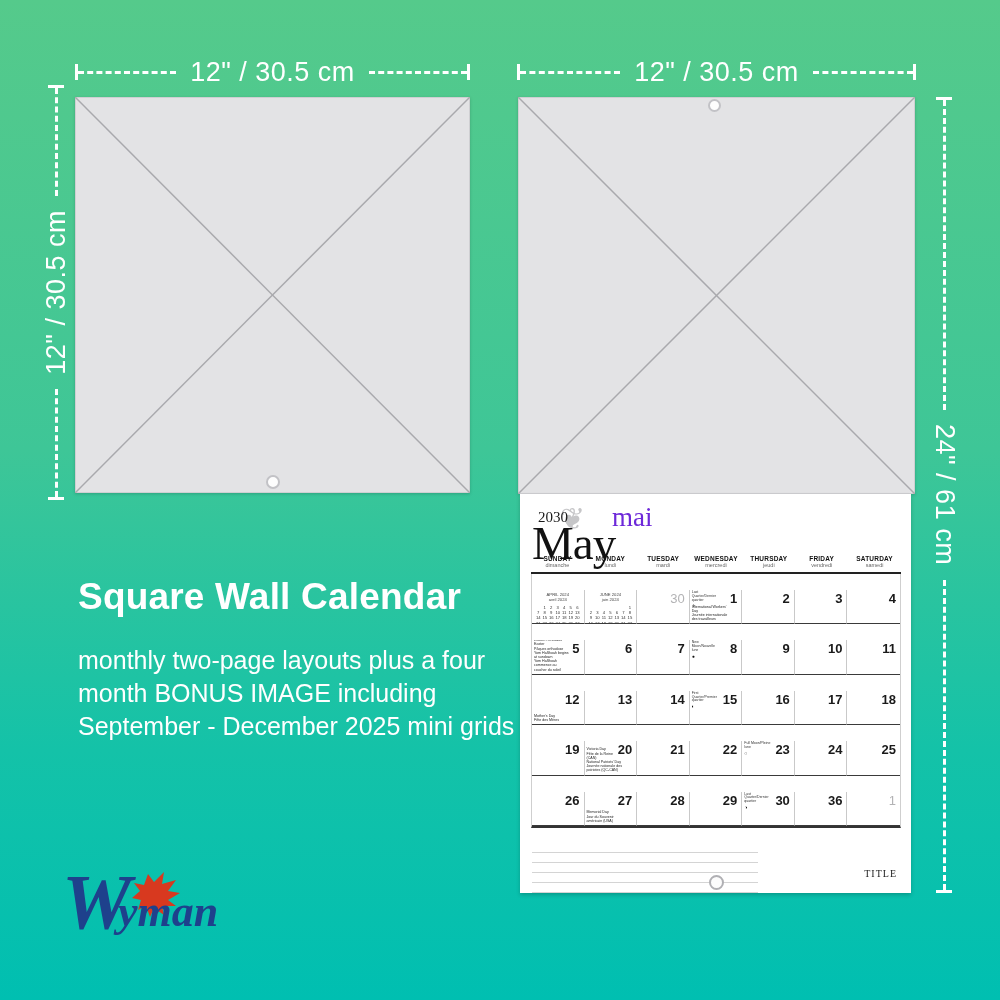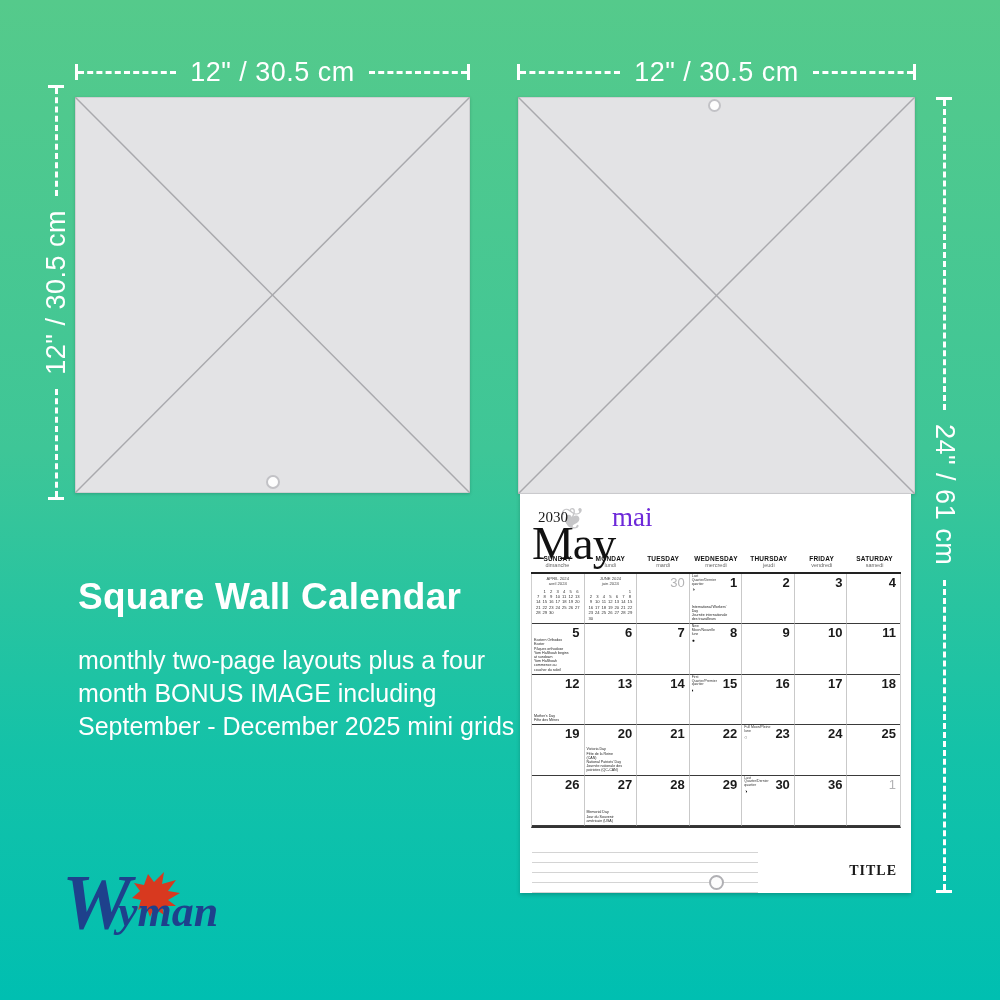--- a/index.html
+++ b/index.html
@@ -30,36 +30,36 @@
   #cal-year{position:absolute;left:6px;top:7px;font-family:"Liberation Serif",serif;font-size:15px;color:#1a1a1a;}
   #cal-month-fr{position:absolute;left:80px;top:0px;font-family:"Liberation Serif",serif;font-size:27px;color:#6d28d9;}
   #cal-month-en{position:absolute;left:0px;top:14px;font-family:"Liberation Serif",serif;font-size:47px;color:#111;letter-spacing:-1px;}
   #weekday-header{position:absolute;left:11px;top:61px;width:370px;display:grid;grid-template-columns:repeat(7,1fr);}
   .wd-en{font-size:6.5px;font-weight:700;color:#111;text-align:center;letter-spacing:.2px;}
   .wd-fr{font-size:5.5px;color:#666;text-align:center;}
   #grid-rule{position:absolute;left:11px;top:78px;width:370px;height:2px;background:#222;}
   #calendar-grid{position:absolute;left:11px;top:80px;width:370px;height:254px;
     display:grid;grid-template-columns:repeat(7,1fr);grid-template-rows:repeat(5,1fr);
     border-left:1px solid #cfcfcf;border-right:1px solid #cfcfcf;border-bottom:2px solid #333;box-sizing:border-box;}
-  .day-cell{position:relative;border-right:1px solid #c9c9c9;border-bottom:1px solid #3a3a3a;box-sizing:border-box;overflow:hidden;}
+  .day-cell{position:relative;border-right:1px solid #c9c9c9;border-bottom:1px solid #3a3a3a;box-sizing:border-box;overflow:hidden;margin-top:16px;}
   .day-cell:nth-child(7n){border-right:none;}
   .day-num{position:absolute;top:1px;right:4px;font-size:13px;font-weight:700;color:#1a1a1a;}
   .day-num.muted{color:#b3b3b5;font-weight:400;}
   .moon{position:absolute;top:1px;left:2px;width:30px;}
   .moon-label{font-size:3.5px;line-height:3.8px;color:#333;}
   .moon-symbol{font-size:5px;line-height:6px;color:#111;}
   .holiday{position:absolute;bottom:2px;left:2px;right:14px;font-size:3.6px;line-height:4.2px;color:#222;}
   .mini{position:absolute;left:3px;top:3px;right:3px;}
   .mini-head{font-size:4.2px;line-height:4.8px;text-align:center;color:#444;}
   .mini-grid{margin-top:3px;display:grid;grid-template-columns:repeat(7,1fr);row-gap:1px;}
   .mini-grid span{font-size:4.2px;line-height:4.4px;text-align:center;color:#333;}
   #notes{position:absolute;left:12px;top:349px;width:226px;}
   .note-line{height:9px;border-bottom:1px solid #d4d4d4;}
   #cal-title-label{position:absolute;right:14px;bottom:14px;font-family:"Liberation Serif",serif;
-    font-size:14px;letter-spacing:1px;color:#1a1a1a;font-weight:700;}
+    font-size:10px;letter-spacing:1px;color:#1a1a1a;font-weight:400;}
   
   #desc{position:absolute;left:78px;top:534px;color:#fff;width:440px;}
   #desc-heading{font-size:37px;font-weight:700;letter-spacing:.2px;margin-top:42px;}
   #desc-body{margin-top:26px;font-size:25px;font-weight:500;line-height:33px;}
   
   #logo{position:absolute;left:60px;top:856px;width:200px;height:90px;}
   #copyright{position:absolute;left:64px;top:948px;color:#fff;font-size:11px;line-height:13px;font-weight:500;}
 </style>
 </head>
 <body>

